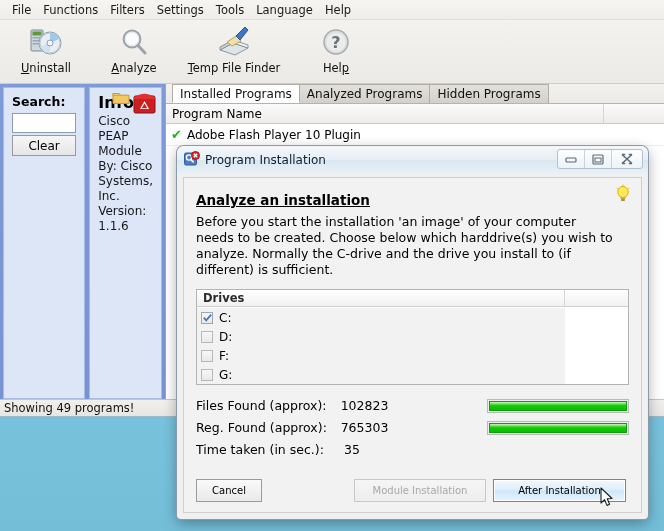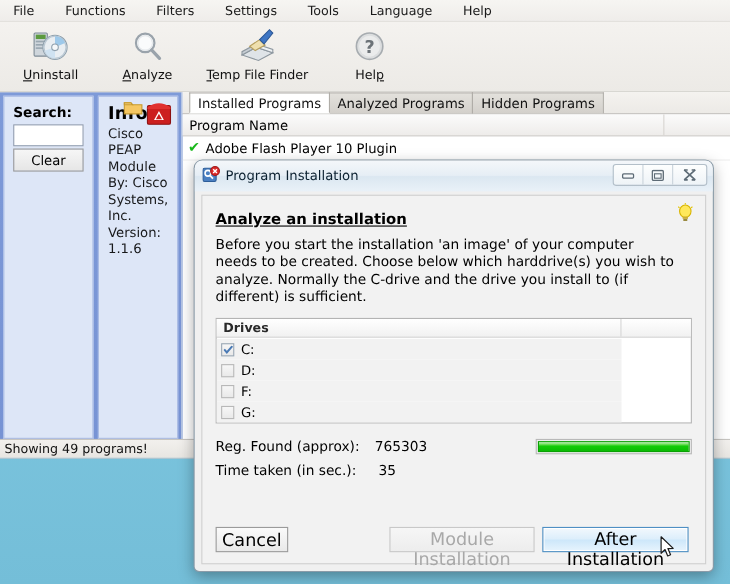--- a/index.html
+++ b/index.html
@@ -27,21 +27,20 @@
   }
 
   
   #menubar {
     height: 19px;
     background: linear-gradient(180deg,#f6f5f2 0%, #efedea 100%);
     display: flex;
     align-items: center;
     padding-left: 6px;
     border-bottom: 1px solid #e3e1dd;
-    gap: 16px;
   }
   .menu-item {
     font-size: 11.5px;
     color: #1a1a1a;
     padding: 1px 6px;
     cursor: default;
     white-space: nowrap;
   }
 
   
@@ -391,21 +390,21 @@
   #dlg-footer {
     position: absolute;
     left: 12px; right: 12px;
     bottom: 10px;
     display: flex;
     align-items: center;
   }
   .dbtn {
     height: 23px;
     font-family: inherit;
-    font-size: 16px;
+    font-size: 10px;
     border: 1px solid #9b9b9b;
     background: linear-gradient(180deg,#fafafa 0%, #e9e9e9 100%);
     color: #000;
     cursor: default;
     padding: 0 12px;
     box-sizing: border-box;
   }
   #cancel-button { width: 66px; padding:0; }
   #before-button {
     width: 132px;
@@ -638,20 +637,27 @@
           </div>
           <div class="drive-row">
             <span class="cbox"></span>
             <span>G:</span>
           </div>
         </div>
       </div>
 
       <div id="stats">
         <div class="stat-row">
+          <span class="stat-label">Files Found (approx):</span>
+          <span class="stat-value">102823</span>
+          <span class="pbar">
+            <span class="pbar-fill" style="display:block;width:100%;"></span>
+          </span>
+        </div>
+        <div class="stat-row">
           <span class="stat-label">Reg. Found (approx):</span>
           <span class="stat-value">765303</span>
           <span class="pbar">
             <span class="pbar-fill" style="display:block;width:100%;"></span>
           </span>
         </div>
         <div class="stat-row">
           <span class="stat-label">Time taken (in sec.):</span>
           <span class="stat-value">35</span>
         </div>

